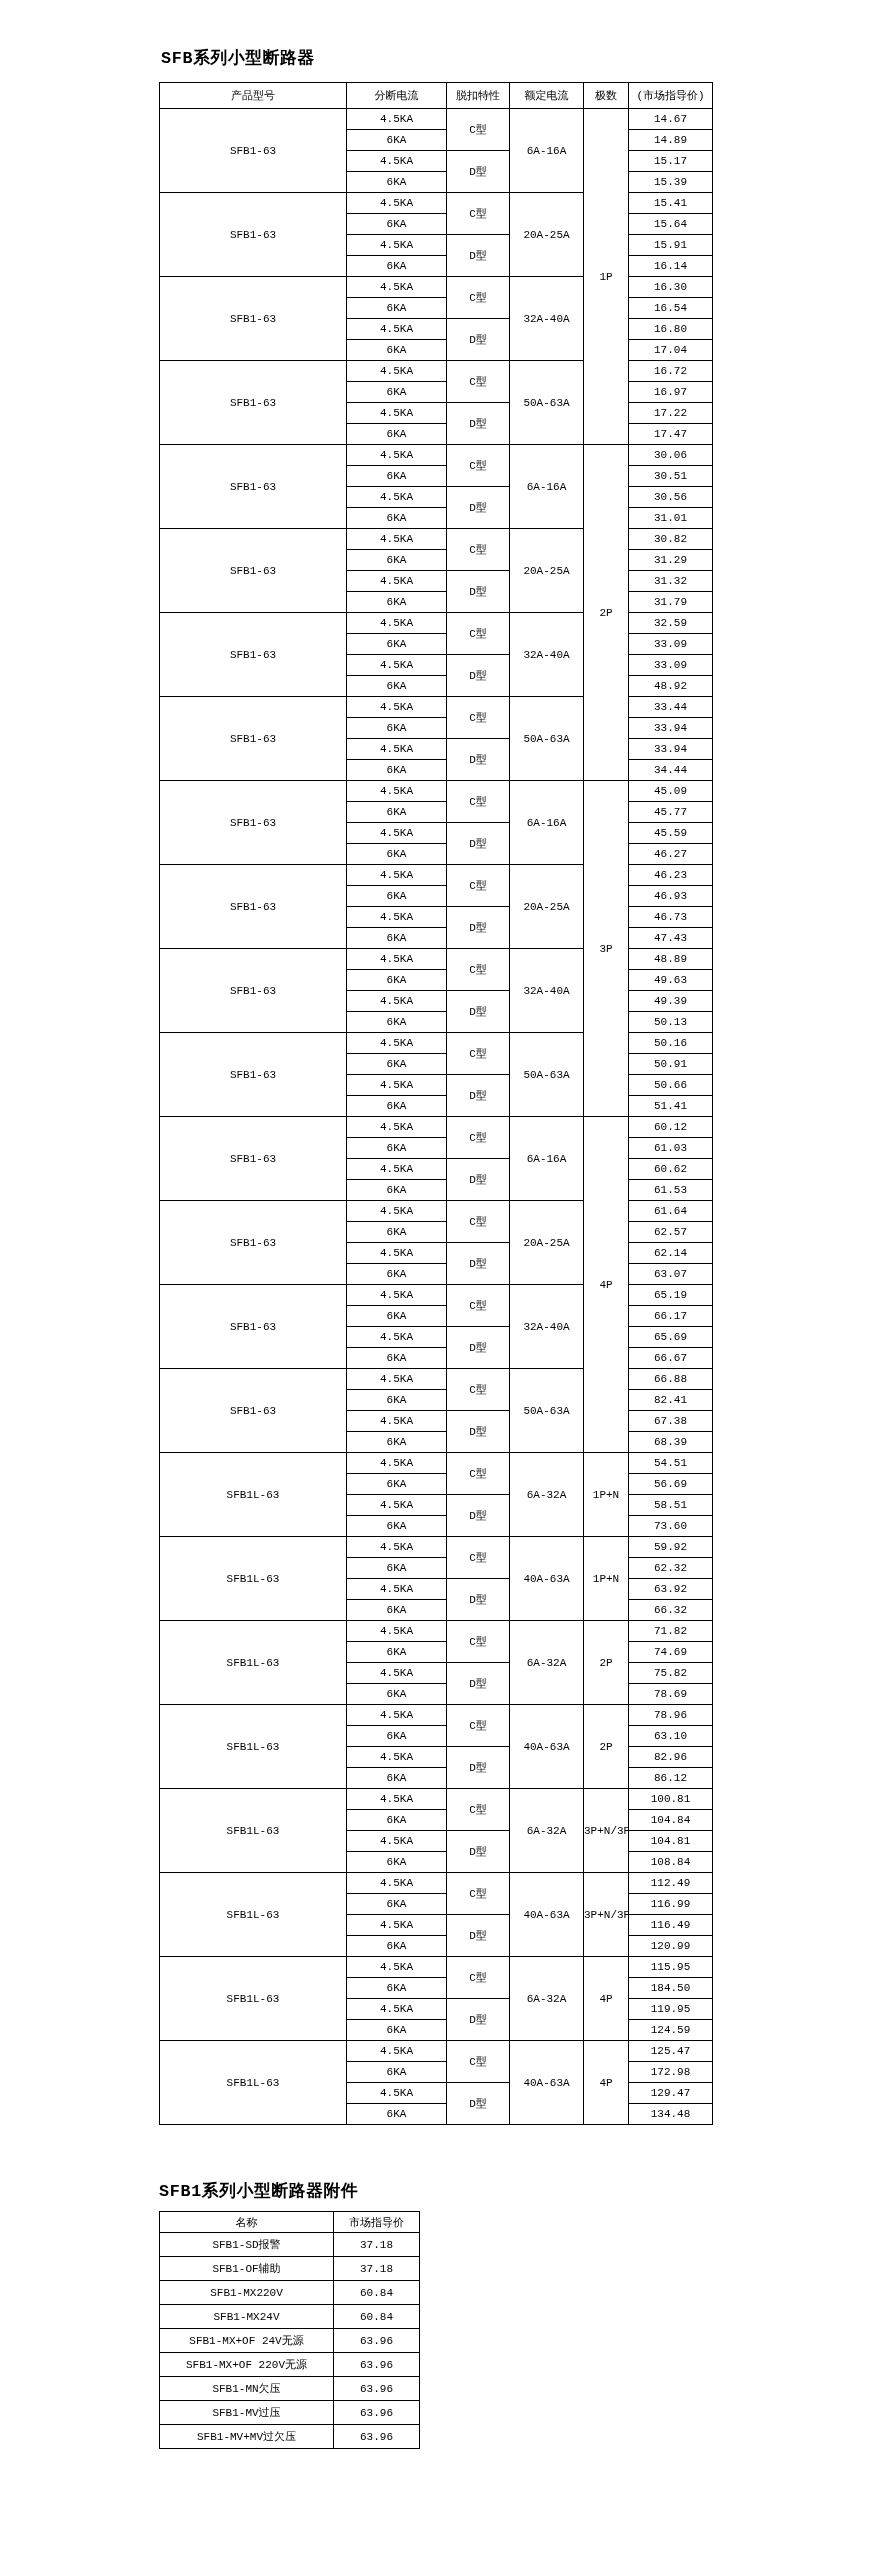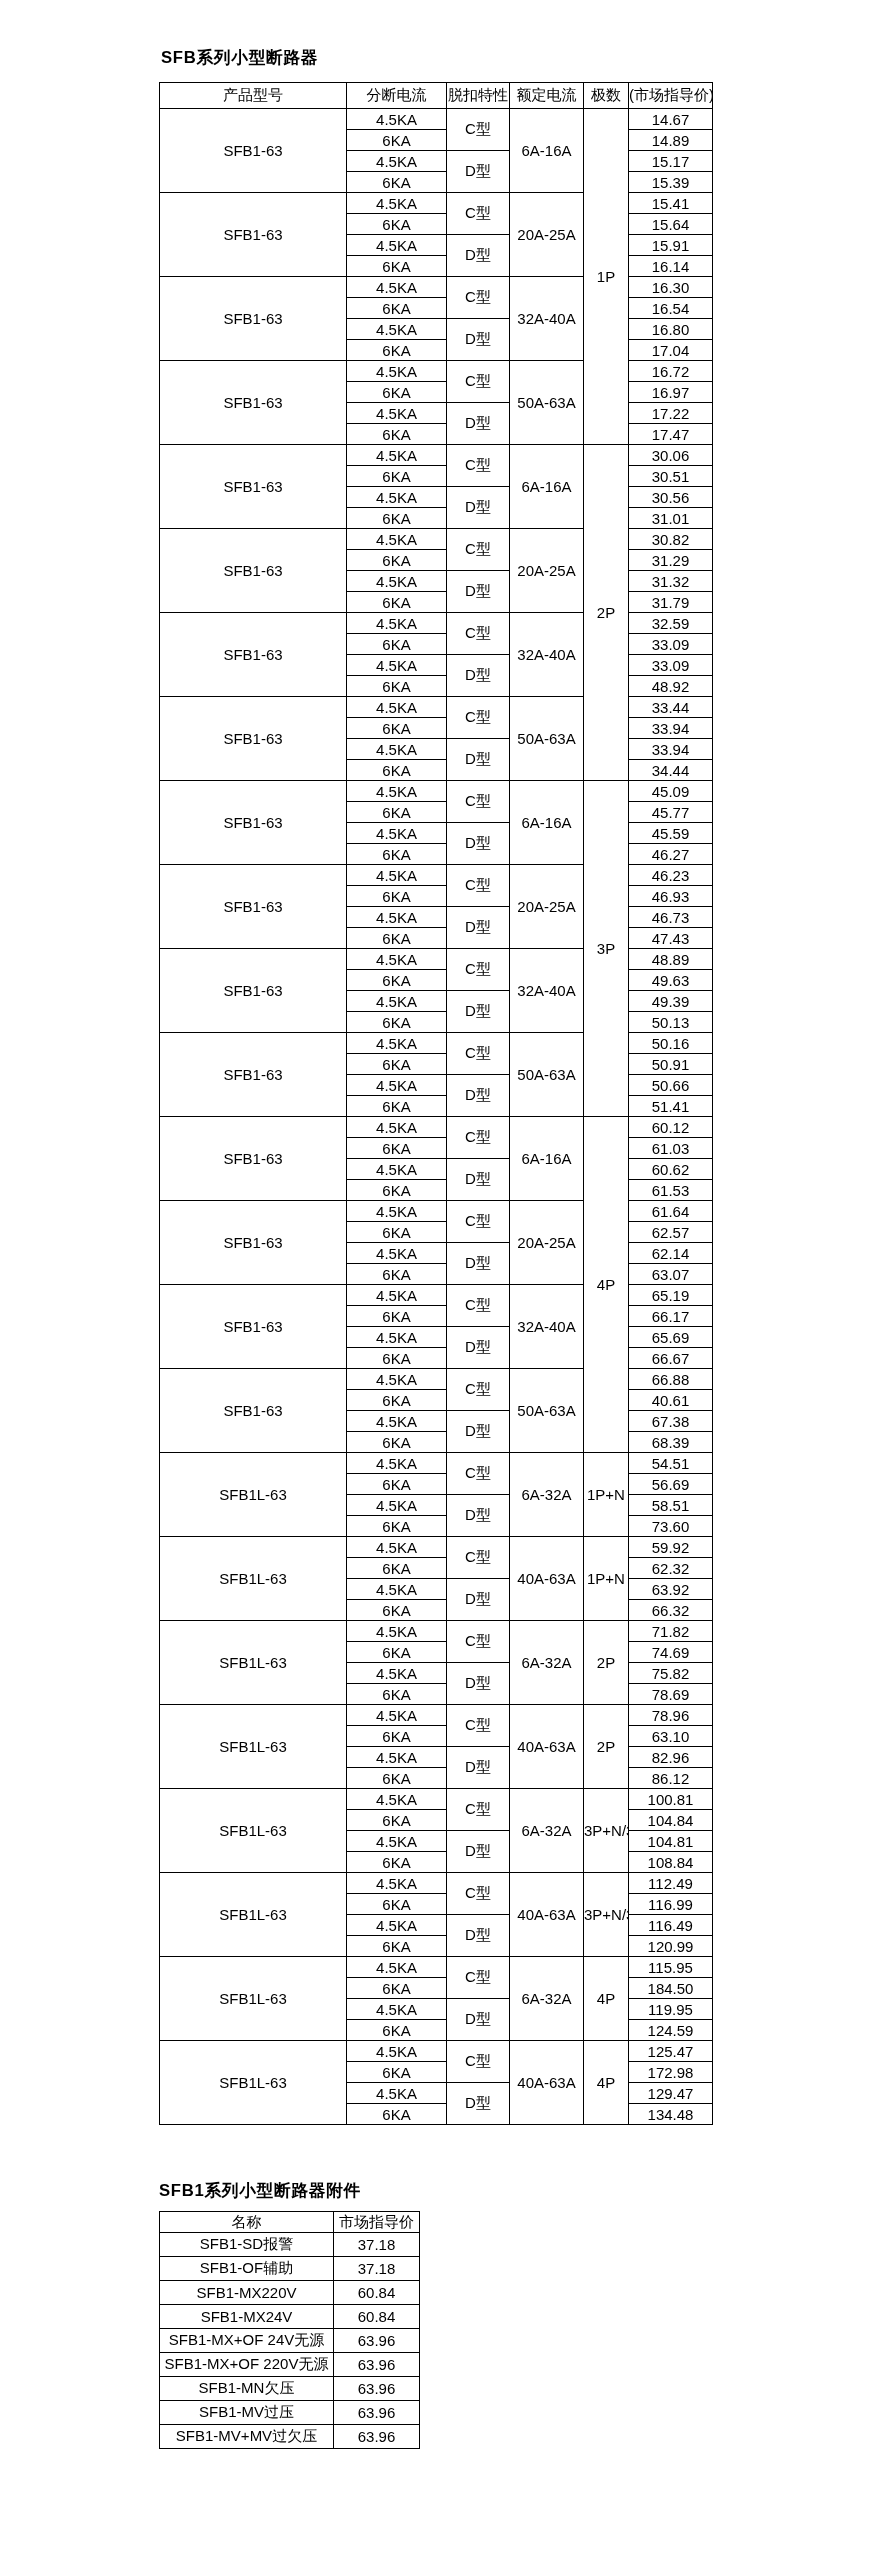--- a/index.html
+++ b/index.html
@@ -7,38 +7,38 @@
     padding: 0;
     background: #ffffff;
   }
   body {
     width: 873px;
     height: 2576px;
     position: relative;
     font-family: "Liberation Sans", "DejaVu Sans", sans-serif;
     color: #000000;
   }
-  .page { position: absolute; inset: 0; }
+  .page { position: absolute; inset: 0; font-family: Liberation Mono, monospace; }
   .doc-title {
     position: absolute;
     font-size: 16.7px;
     font-weight: bold;
     color: #000000;
     white-space: nowrap;
     letter-spacing: 0.7px;
   }
   .t1 { left: 161px; top: 46px; }
   .t2 { left: 159px; top: 2179px; }
 
   table {
     position: absolute;
     border-collapse: collapse;
     table-layout: fixed;
     border: 1.5px solid #000000;
-    font-size: 15px;
+    font-size: 11px;
     color: #000000;
   }
   th, td {
     border: 0.7px solid #000000;
     text-align: center;
     vertical-align: middle;
     padding: 0;
     overflow: hidden;
     white-space: nowrap;
     font-weight: normal;
@@ -384,21 +384,21 @@
         </tr>
         <tr>
           <td rowspan="4">SFB1-63</td>
           <td>4.5KA</td>
           <td rowspan="2">C型</td>
           <td rowspan="4">50A-63A</td>
           <td>66.88</td>
         </tr>
         <tr>
           <td>6KA</td>
-          <td>40.61</td>
+          <td>82.41</td>
         </tr>
         <tr>
           <td>4.5KA</td>
           <td rowspan="2">D型</td>
           <td>67.38</td>
         </tr>
         <tr>
           <td>6KA</td>
           <td>68.39</td>
         </tr>

